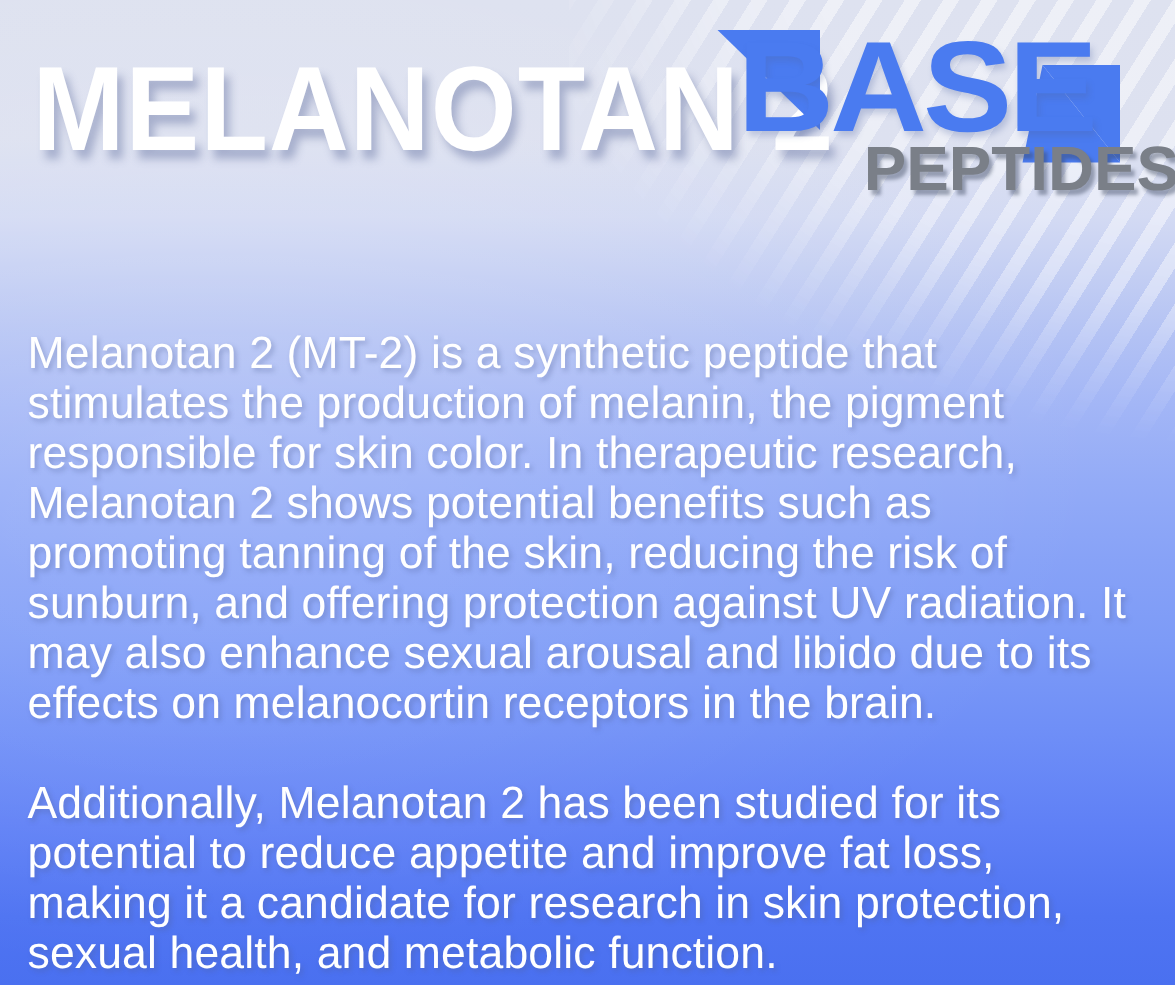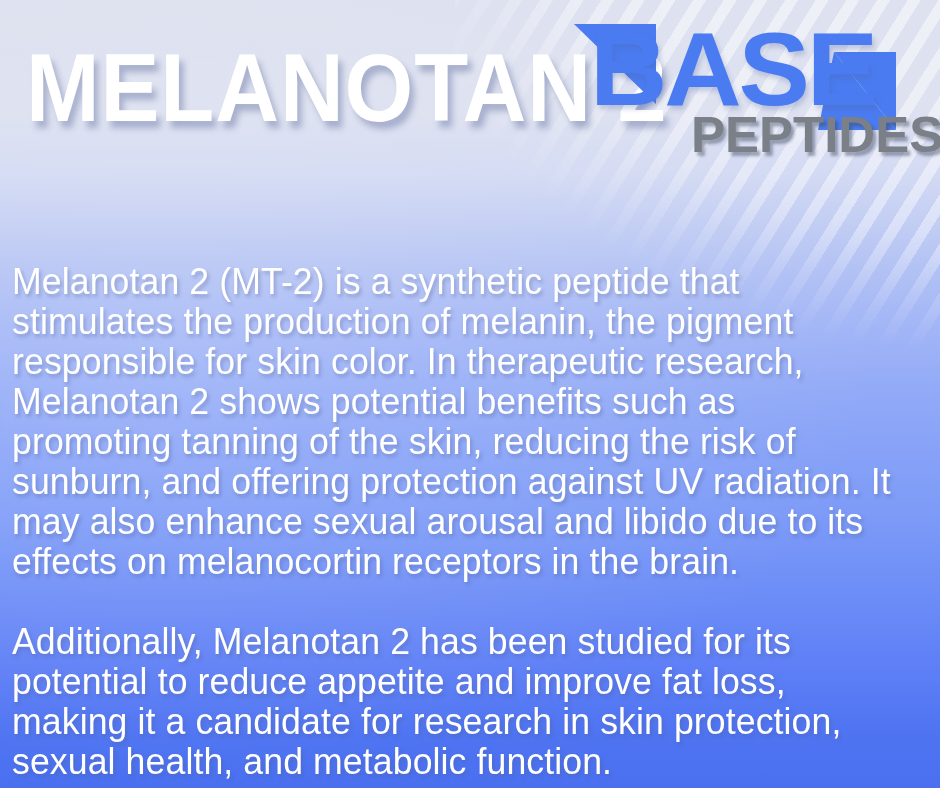--- a/index.html
+++ b/index.html
@@ -135,21 +135,21 @@
     color: #7a7f88;
     white-space: nowrap;
     transform: scaleX(1.02);
     transform-origin: left top;
     text-shadow: 3px 4px 3px rgba(60,70,95,0.45);
   }
 
   
   #body-copy {
     position: absolute;
-    left: 12px;
+    left: 22px;
     top: 262px;
     width: 890px;
   }
   .para {
     margin: 0;
     font-family: "Liberation Sans Narrow", "Liberation Sans", sans-serif;
     font-weight: 400;
     font-size: 36px;
     line-height: 40px;
     color: #ffffff;

